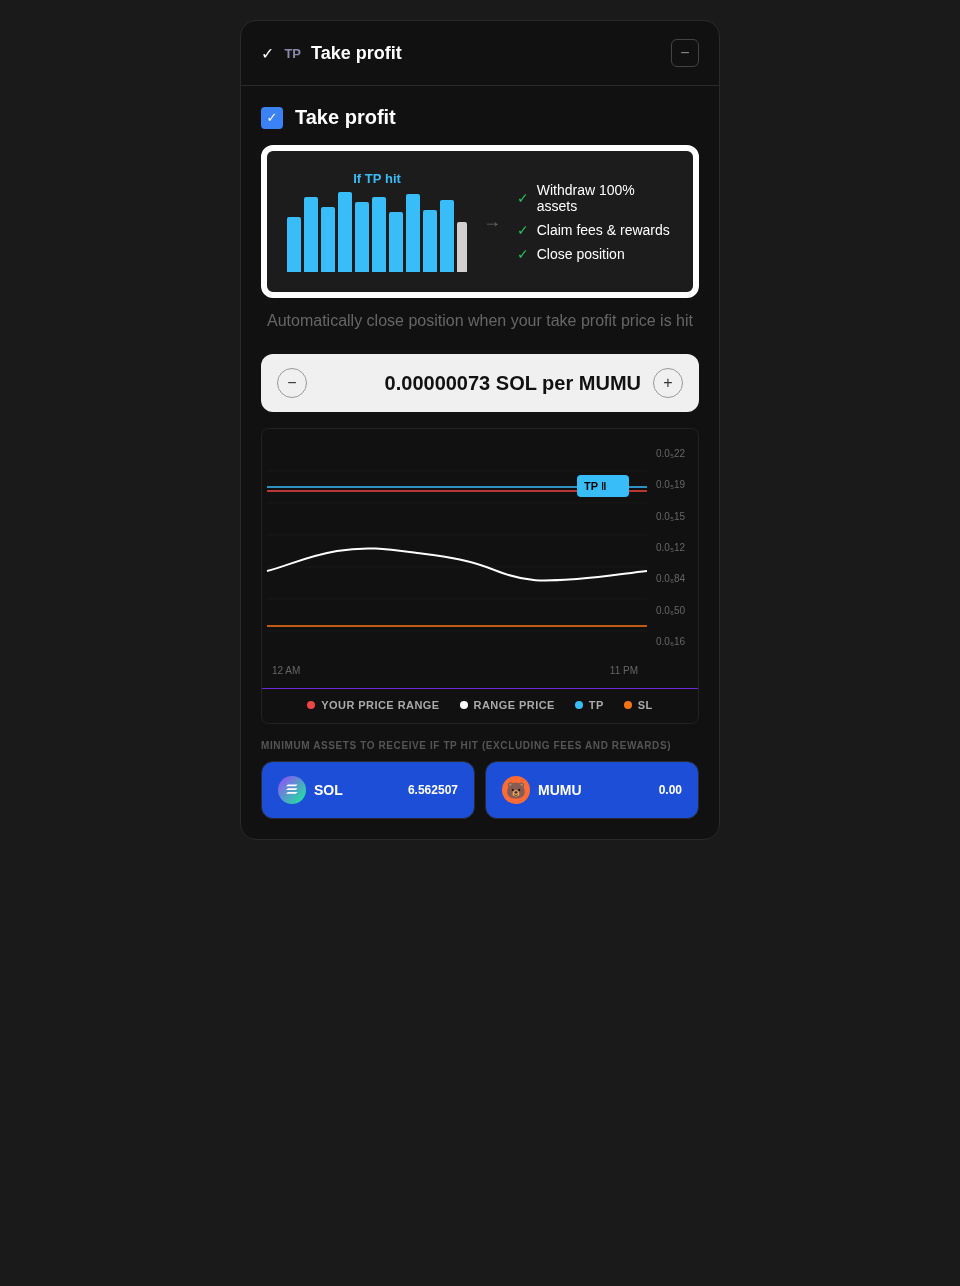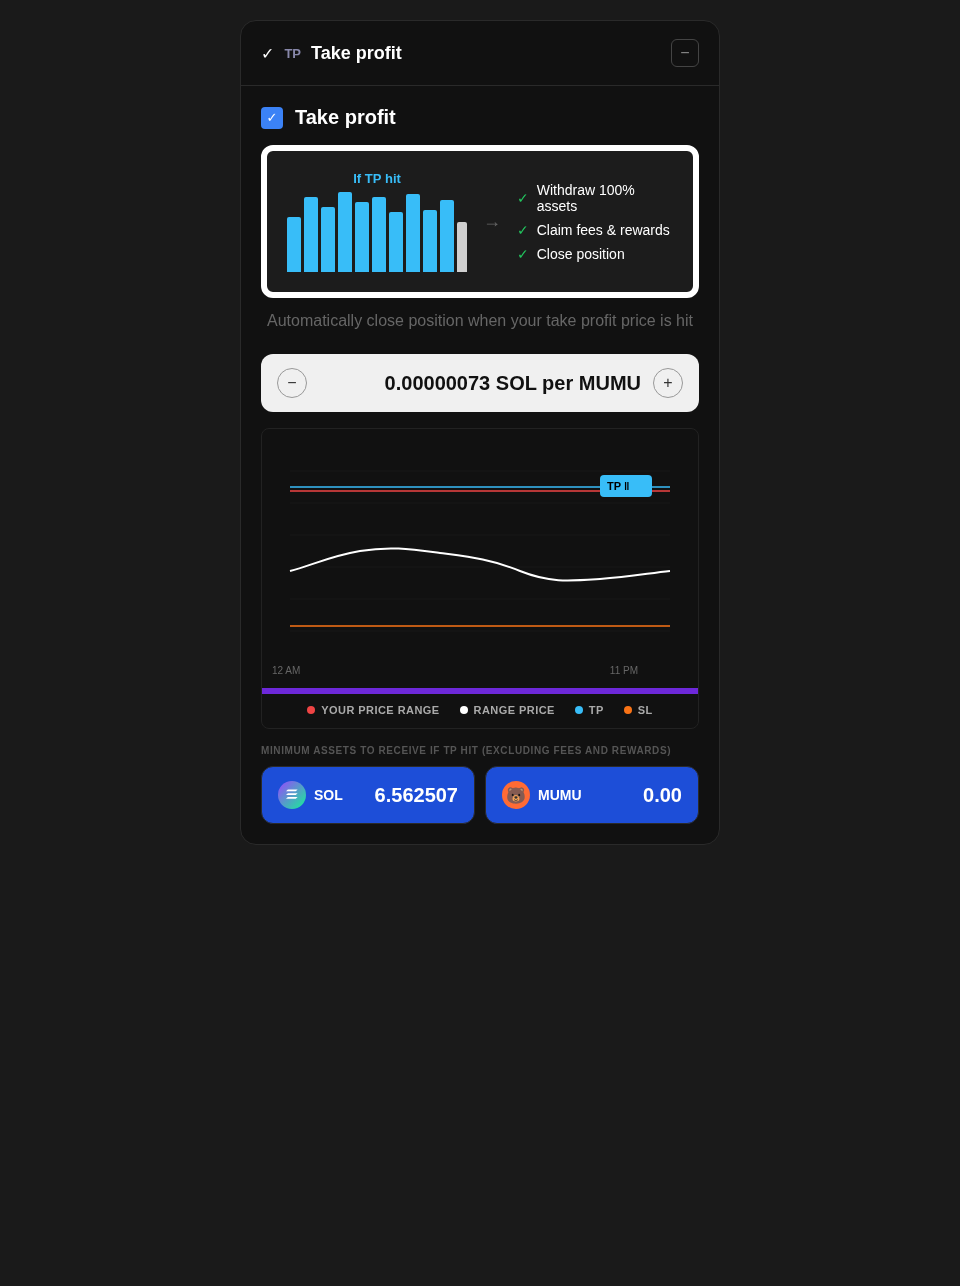--- a/index.html
+++ b/index.html
@@ -212,21 +212,21 @@
       color: #666;
       font-size: 10px;
     }
     
     .legend {
       display: flex;
       align-items: flex-start;
       justify-content: center;
       gap: 20px;
       padding: 10px 0 12px 0;
-      border-top: 6px solid #6d28d9;
+      border-top: 1px solid #6d28d9;
       margin-top: 4px;
     }
     .legend-item {
       display: flex;
       align-items: center;
       gap: 6px;
       color: #aaa;
       font-size: 11px;
       font-weight: 600;
       letter-spacing: 0.04em;
@@ -278,21 +278,21 @@
     .mumu-icon {
       background: #ff6b35;
     }
     .asset-name {
       color: #fff;
       font-size: 14px;
       font-weight: 600;
     }
     .asset-amount {
       color: #fff;
-      font-size: 20px;
+      font-size: 12px;
       font-weight: 700;
     }
   </style>
 </head>
 <body>
 
 <div class="panel">
 
   <div class="header">
     <div class="header-left">
@@ -375,20 +375,29 @@
 
             <line x1="0" y1="46" x2="380" y2="46" stroke="#38bdf8" stroke-width="1.5"></line>
 
             <path d="M0,130 C20,125 40,115 70,110 C100,105 120,108 150,112 C180,116 200,118 230,130 C260,142 280,140 310,138 C340,136 360,132 380,130" fill="none" stroke="#ffffff" stroke-width="2"></path>
 
             <rect x="310" y="34" width="52" height="22" rx="4" fill="#38bdf8"></rect>
             <text x="317" y="49" fill="#000" font-size="11" font-weight="700" font-family="sans-serif">TP ‖</text>
           </svg>
         </div>
 
+        <div style="width:46px;display:flex;flex-direction:column;justify-content:space-between;padding:8px 4px 14px 4px;">
+          <span class="y-label">0.0₅22</span>
+          <span class="y-label">0.0₅19</span>
+          <span class="y-label">0.0₅15</span>
+          <span class="y-label">0.0₅12</span>
+          <span class="y-label">0.0₆84</span>
+          <span class="y-label">0.0₆50</span>
+          <span class="y-label">0.0₆16</span>
+        </div>
       </div>
       <div class="chart-x-labels">
         <span class="x-label">12 AM</span>
         <span class="x-label">11 PM</span>
       </div>
 
       <div class="legend">
         <div class="legend-item">
           <div class="legend-dot" style="background:#ef4444;"></div>
           <span>YOUR PRICE RANGE</span>

